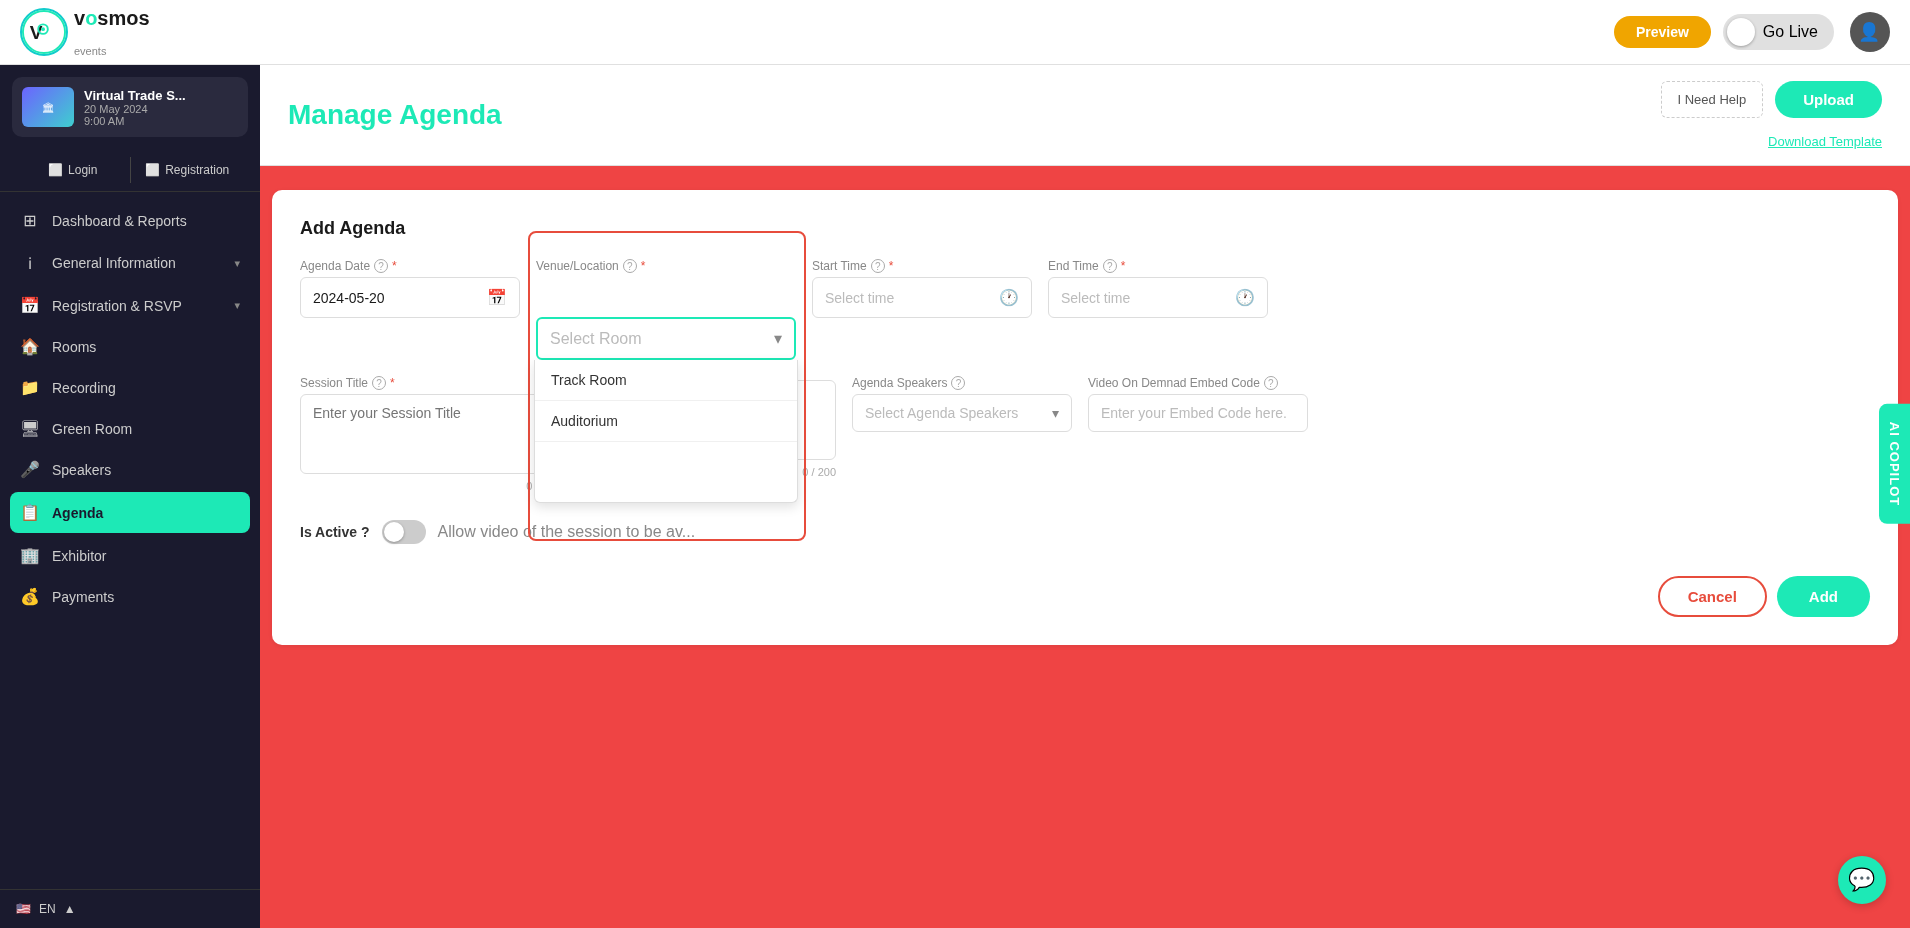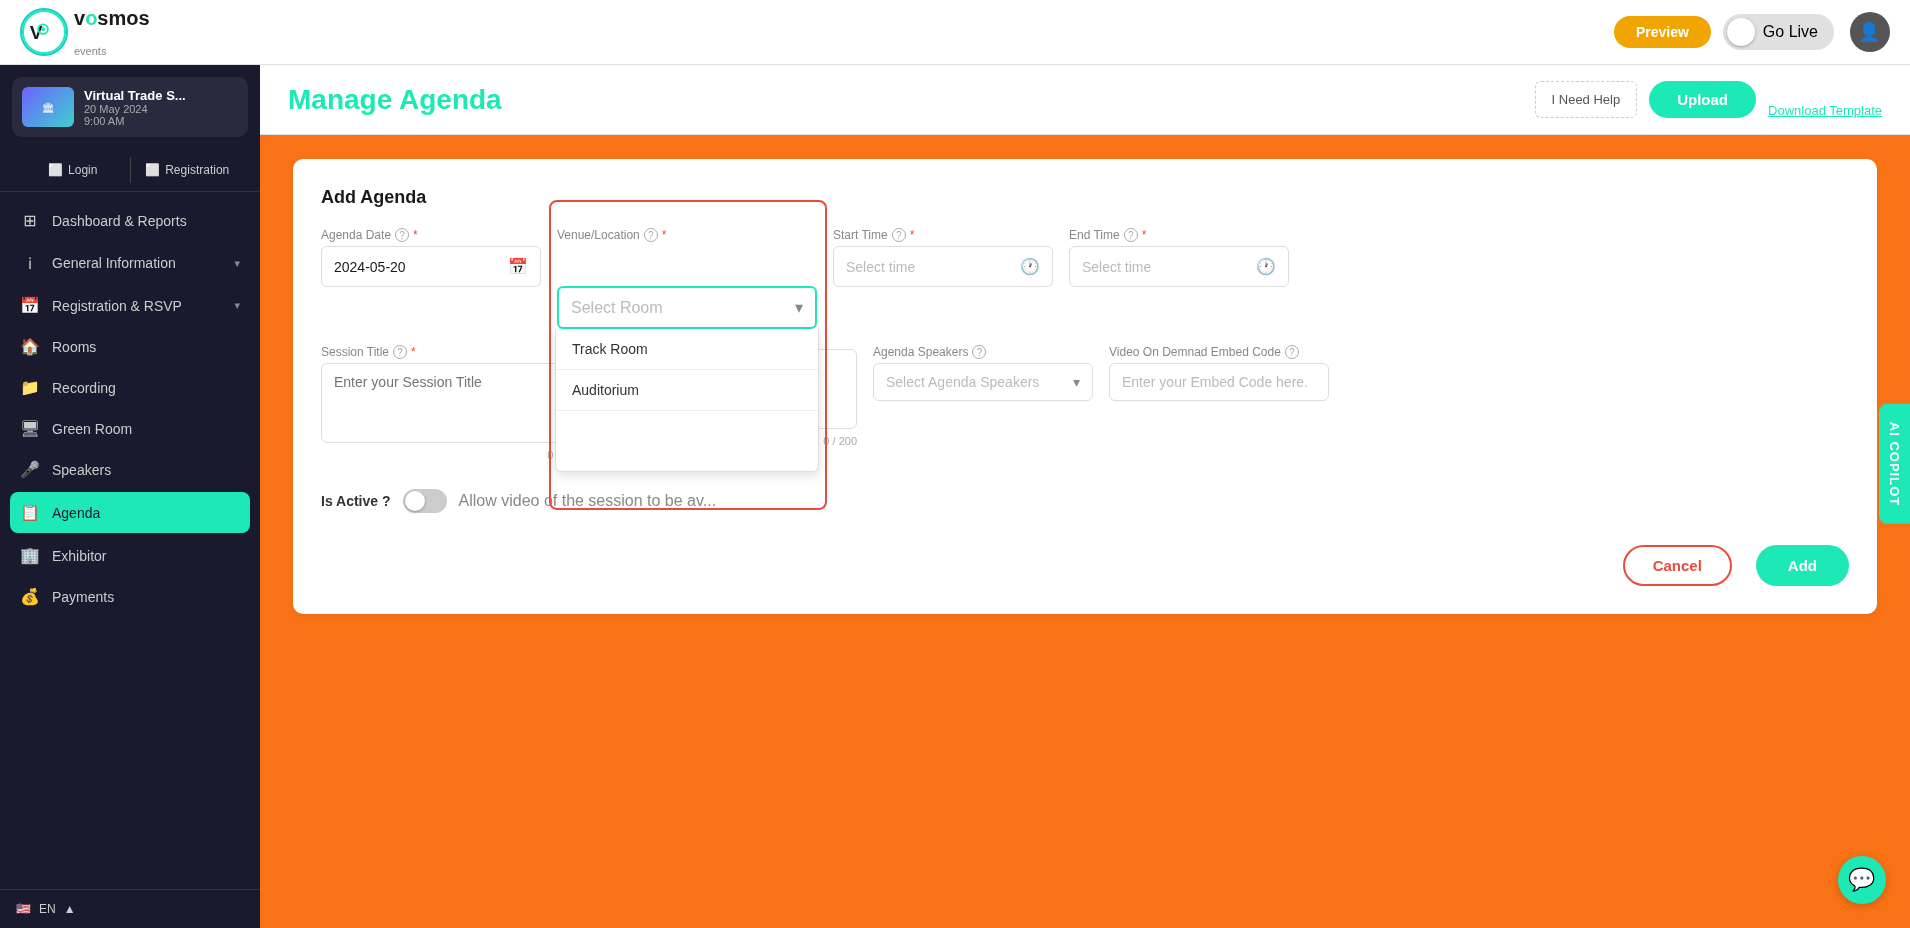--- a/index.html
+++ b/index.html
@@ -81,55 +81,55 @@
     }
     .sidebar-auth-btn:first-child { border-right: 1px solid #444; }
 
     .sidebar-nav { flex: 1; padding: 8px 0; }
     .nav-item {
       display: flex; align-items: center; gap: 12px;
       padding: 11px 20px; cursor: pointer; color: #ccc; font-size: 14px;
       transition: background 0.2s;
     }
     .nav-item.active { background: #1de9b6; color: #1a1a2e; border-radius: 8px; margin: 2px 10px; padding: 11px 10px; }
-    .nav-item.active .nav-label { color: #1a1a2e; font-weight: 400; }
+    .nav-item.active .nav-label { color: #1a1a2e; font-weight: 700; }
     .nav-icon { font-size: 16px; width: 20px; text-align: center; flex-shrink: 0; }
     .nav-label { flex: 1; }
     .nav-chevron { font-size: 11px; color: #888; }
 
     .sidebar-lang {
       padding: 12px 16px; border-top: 1px solid #333;
       display: flex; align-items: center; gap: 8px; font-size: 12px; color: #ccc; cursor: pointer;
     }
 
     
     .content {
       flex: 1; display: flex; flex-direction: column; overflow: hidden;
     }
     .content-header {
       background: #fff; padding: 16px 28px; display: flex; align-items: center; justify-content: space-between;
       border-bottom: 1px solid #e0e0e0; flex-shrink: 0;
     }
     .page-title { font-size: 28px; color: #1de9b6; font-weight: 700; }
-    .header-actions { display: flex; align-items: center; gap: 12px; flex-direction: row; align-items: flex-end; }
+    .header-actions { display: flex; align-items: center; gap: 12px; flex-direction: column; align-items: flex-end; }
     .header-top-actions { display: flex; gap: 12px; }
     .btn-need-help {
       border: 1px dashed #ccc; background: #fff; border-radius: 6px;
       padding: 8px 16px; font-size: 13px; color: #555; cursor: pointer;
     }
     .btn-upload {
       background: #1de9b6; color: #fff; border: none; border-radius: 24px;
       padding: 10px 28px; font-size: 15px; font-weight: 600; cursor: pointer;
     }
     .btn-download-template {
       font-size: 13px; color: #1de9b6; text-decoration: underline; cursor: pointer; margin-top: 4px;
     }
 
     .content-body {
-      flex: 1; overflow-y: auto; padding: 24px 33px; background: #f97316;
+      flex: 1; overflow-y: auto; padding: 24px 12px; background: #ef4444;
     }
 
     .form-card {
       background: #fff; border-radius: 10px; padding: 28px; box-shadow: 0 1px 4px rgba(0,0,0,0.08);
     }
     .form-card-title { font-size: 18px; font-weight: 700; color: #1a1a1a; margin-bottom: 20px; }
 
     .form-row { display: flex; gap: 16px; margin-bottom: 16px; flex-wrap: wrap; }
 
     .form-field { display: flex; flex-direction: column; gap: 4px; flex: 1; min-width: 200px; position: relative; }
@@ -194,21 +194,21 @@
       position: relative; cursor: pointer;
     }
     .toggle-switch-thumb {
       width: 20px; height: 20px; background: #fff; border-radius: 50%;
       position: absolute; top: 2px; left: 2px;
       box-shadow: 0 1px 3px rgba(0,0,0,0.3);
     }
     .active-desc { font-size: 16px; color: #888; }
 
     .form-actions {
-      display: flex; justify-content: flex-end; gap: 24px; margin-top: 20px;
+      display: flex; justify-content: flex-end; gap: 10px; margin-top: 20px;
     }
     .btn-cancel {
       border: 2px solid #e74c3c; background: #fff; color: #e74c3c;
       border-radius: 24px; padding: 10px 28px; font-size: 15px; font-weight: 600; cursor: pointer;
     }
     .btn-add {
       background: #1de9b6; color: #fff; border: none;
       border-radius: 24px; padding: 10px 32px; font-size: 15px; font-weight: 600; cursor: pointer;
     }
 

